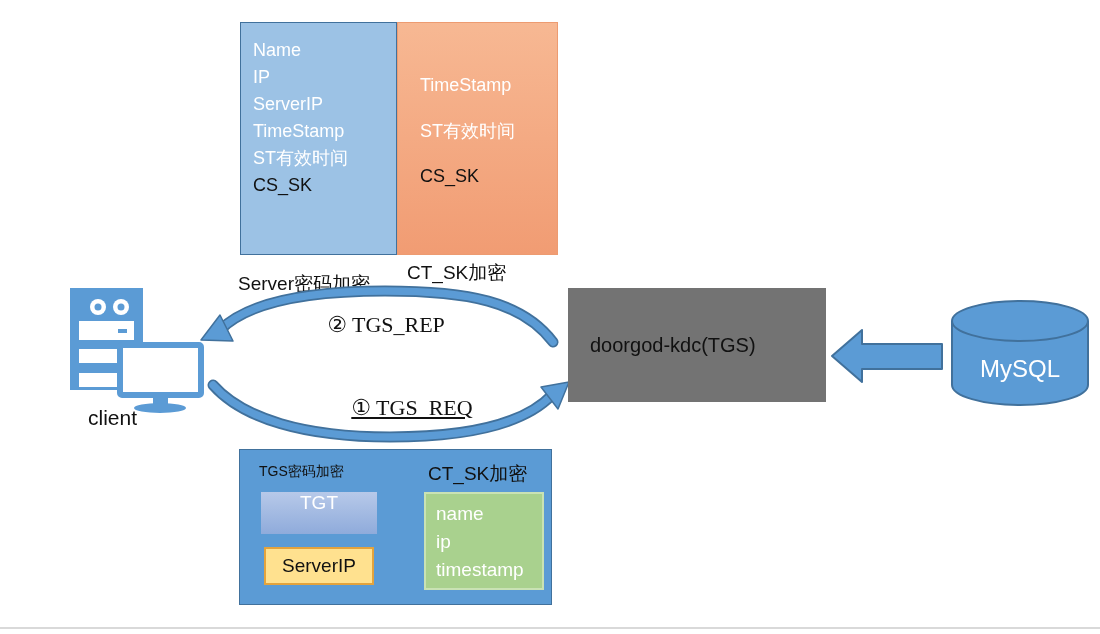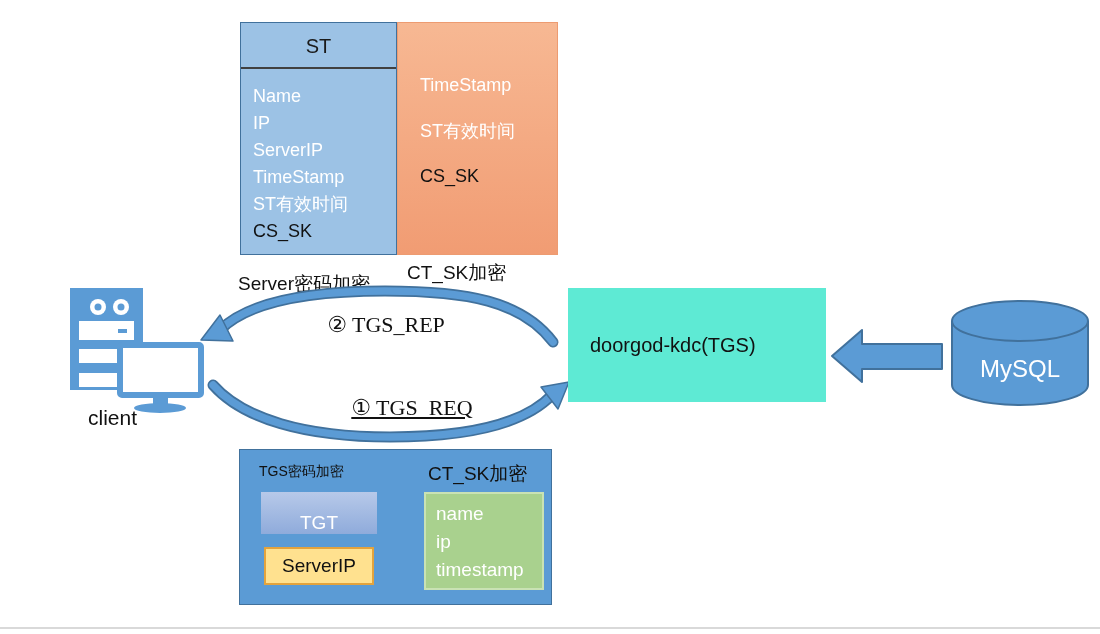--- a/index.html
+++ b/index.html
@@ -41,54 +41,53 @@
   .flow-label {
     font-family:"Liberation Serif","DejaVu Serif","DejaVu Sans",serif;
     font-size:22px; color:#111; width:180px; text-align:center;
   }
   .flow-rep { left:296px; top:312px; }
   .flow-req { left:322px; top:395px;text-decoration:underline; }
 
   
   .kdc-box {
     left:568px; top:288px; width:258px; height:114px;
-    background:#5eead4; box-sizing:border-box;
+    background:#737373; box-sizing:border-box;
     display:flex; align-items:center; padding-left:22px; font-size:20px;
   }
 
   
   .bottom-box {
     left:239px; top:449px; width:313px; height:156px;
     background:#5B9BD5; border:1px solid #41719C; box-sizing:border-box;
   }
   .bb-caption1 { left:19px;  top:13px; font-size:14px; color:#111; }
   .bb-caption2 { left:188px; top:11px; font-size:19px; color:#111; }
   .tgt-box {
     left:21px; top:42px; width:116px; height:42px;
     background:linear-gradient(180deg,#B7C9E9 0%,#8FABDB 100%);
-    color:#fff; font-size:19px; display:flex; align-items:flex-end; justify-content:center;
+    color:#fff; font-size:19px; display:flex; align-items:flex-start; justify-content:center;
   }
   .serverip-box {
     left:24px; top:97px; width:110px; height:38px;
     background:#FFE18F; border:2px solid #E3A33D; box-sizing:border-box;
     color:#111; font-size:19px; display:flex; align-items:center; justify-content:center;
   }
   .auth-box {
     left:184px; top:42px; width:120px; height:98px;
     background:#A9D18E; border:2px solid #C9E2B4; box-sizing:border-box;
     color:#fff; font-size:19px; padding:6px 0 0 10px; line-height:28px;
   }
 
   .bottom-rule { left:0; top:627px; width:1100px; height:2px; background:#D9D9D9; }
 </style>
 </head>
 <body>
 
 <div class="abs st-box">
-  <div class="st-header">ST</div>
   <div class="st-fields">
     <div>Name</div>
     <div>IP</div>
     <div>ServerIP</div>
     <div>TimeStamp</div>
     <div>ST有效时间</div>
     <div class="dark-field">CS_SK</div>
   </div>
 </div>
 

